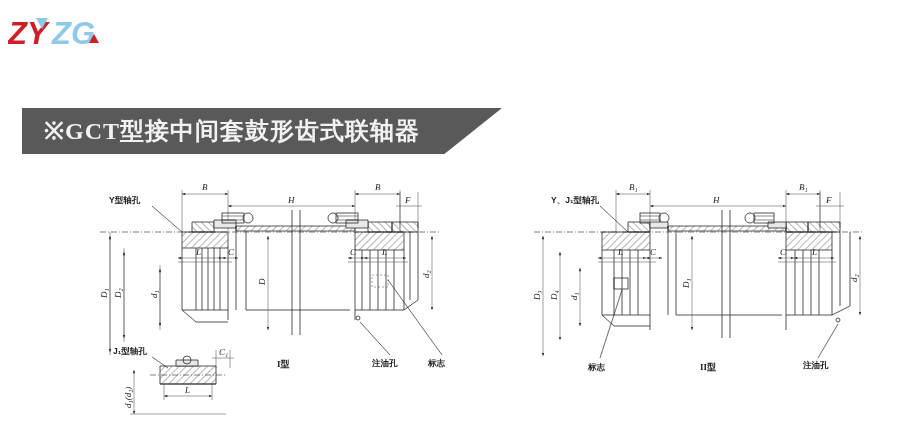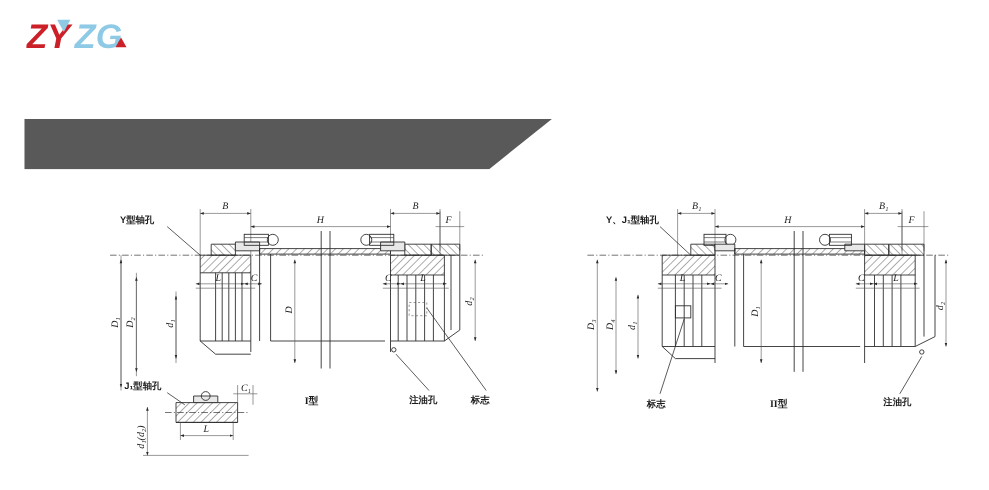--- a/index.html
+++ b/index.html
@@ -11,21 +11,21 @@
     width: 899px;
     height: 445px;
     position: relative;
     overflow: hidden;
     font-family: "Liberation Serif", "DejaVu Serif", serif;
   }
 
   
   #logo {
     position: absolute;
-    left: 24px;
+    left: 8px;
     top: 12px;
     width: 120px;
     height: 44px;
   }
   #logo svg { display: block; }
 
   
   #title-banner {
     position: absolute;
     left: 22px;
@@ -101,20 +101,21 @@
     <text x="44" y="32" font-family="Liberation Sans, DejaVu Sans, sans-serif" font-size="31" font-weight="bold" font-style="italic" fill="#8ecae6">ZG</text>
 
     <polygon points="28,6 40,6 34,17" fill="#8ecae6"></polygon>
 
     <polygon points="81,31 91,31 86,22" fill="#cc2028"></polygon>
   </svg>
 </div>
 
 <div id="title-banner">
   <div class="shape"></div>
+  <div class="label">※GCT型接中间套鼓形齿式联轴器</div>
 </div>
 
 <div id="drawing-area">
 <svg width="899" height="275" viewBox="0 0 899 275" xmlns="http://www.w3.org/2000/svg">
   <defs>
     <pattern id="hatchA" width="5" height="5" patternTransform="rotate(45)" patternUnits="userSpaceOnUse">
       <line x1="0" y1="0" x2="0" y2="5" stroke="#2b2b2b" stroke-width="0.7"></line>
     </pattern>
     <pattern id="hatchB" width="5" height="5" patternTransform="rotate(-45)" patternUnits="userSpaceOnUse">
       <line x1="0" y1="0" x2="0" y2="5" stroke="#2b2b2b" stroke-width="0.7"></line>

